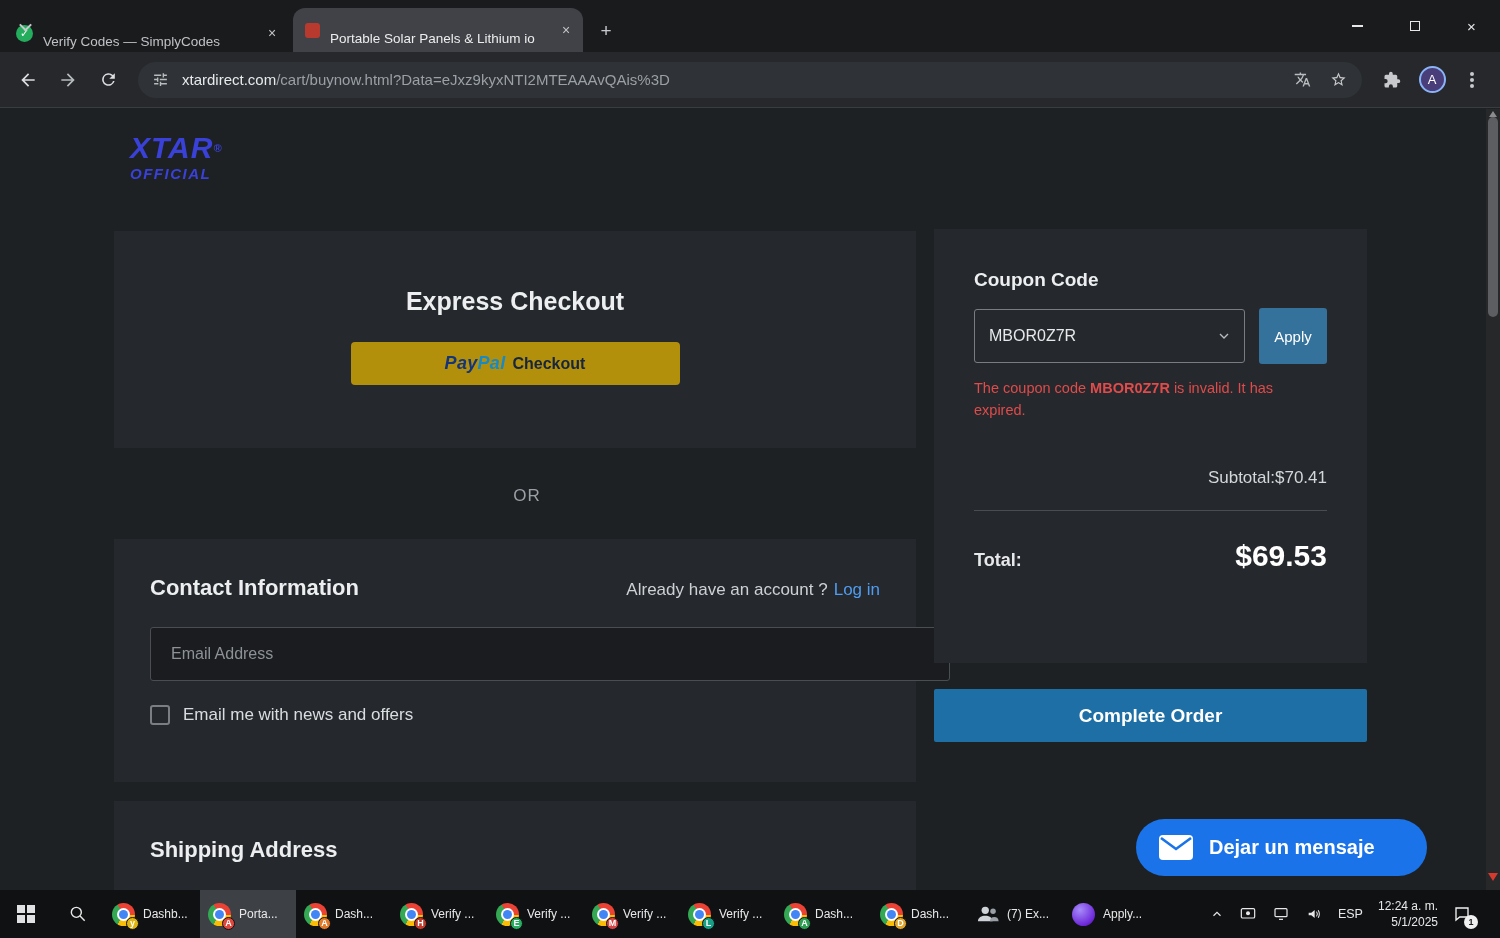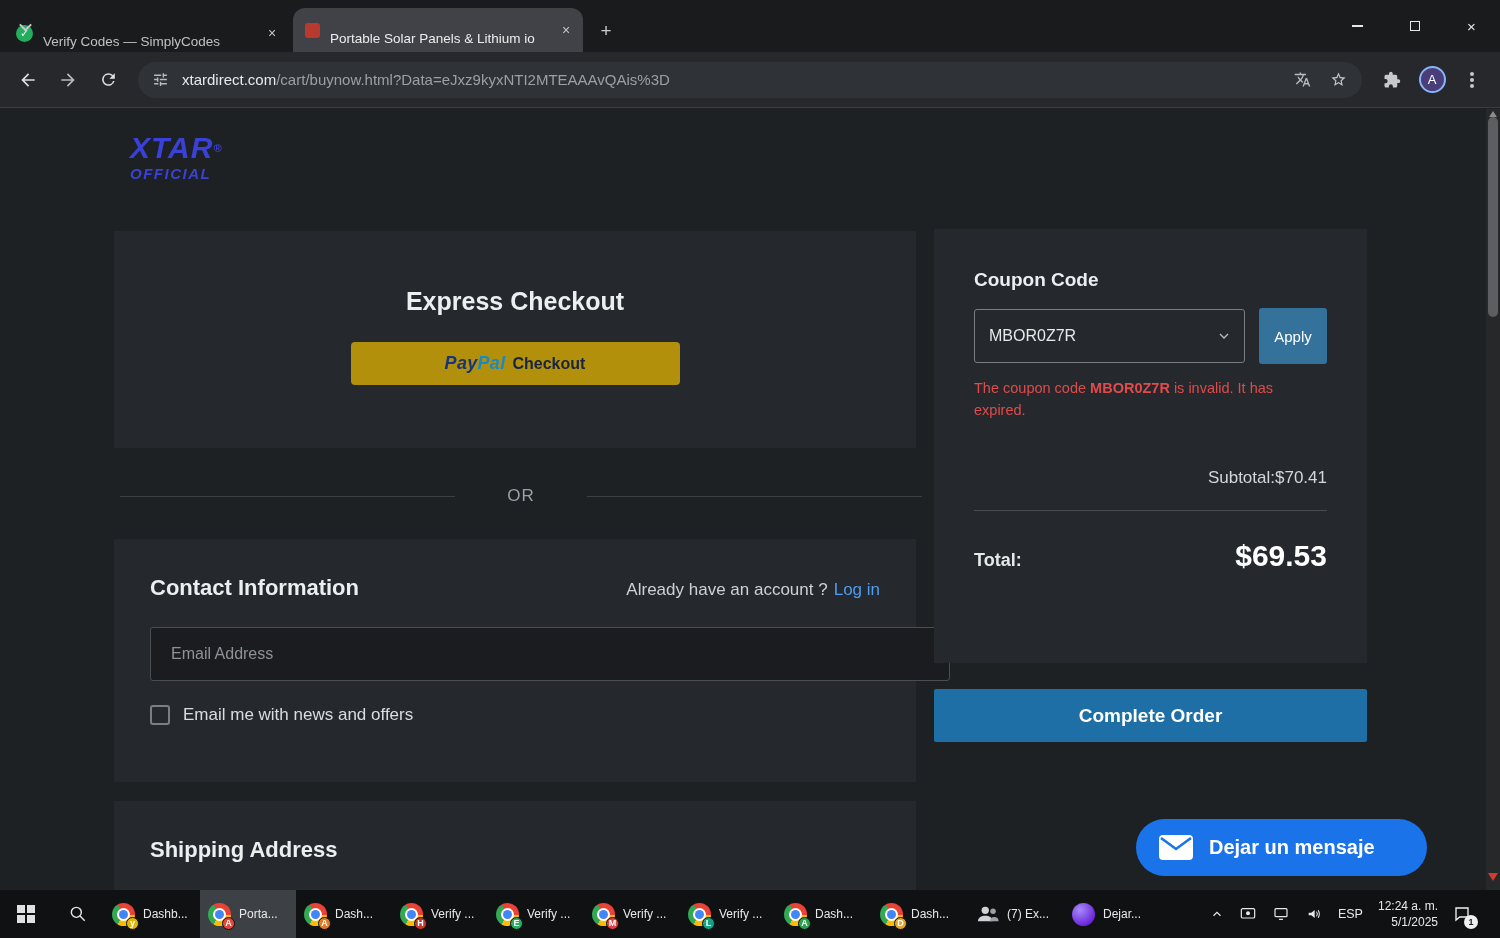--- a/index.html
+++ b/index.html
@@ -42,21 +42,21 @@
   .logo-reg { font-size:11px; vertical-align:super; }
   .logo-sub { font-size:15px; margin-top:3px; letter-spacing:1.5px; }
 
   .card-express { left:114px; top:122px; width:802px; height:217px; }
   .express-title { text-align:center; padding-top:56px; font-size:25px; font-weight:bold; color:#eceef0; }
   .paypal-btn { width:329px; height:43px; margin:26px auto 0; border-radius:4px; display:flex; align-items:center; justify-content:center; gap:7px; }
   .pp-brand { font-style:italic; font-weight:800; font-size:18px; letter-spacing:.3px; }
   .pp-pay { color:#15357a; } .pp-pal { color:#1789c7; }
   .pp-checkout { font-size:16px; font-weight:600; color:#17253f; }
 
-  .or-row { position:absolute; left:120px; top:377px; width:802px; display:flex; align-items:center; }
+  .or-row { position:absolute; left:126px; top:377px; width:802px; display:flex; align-items:center;flex-direction:column; }
   .or-line { flex:1; height:1px; background:#3c3f43; }
   .or-text { padding:0 52px; font-size:17px; color:#9aa0a6; letter-spacing:1px; }
 
   .card-contact { left:114px; top:430px; width:802px; height:243px; }
   .contact-head { display:flex; justify-content:space-between; align-items:baseline; padding:36px 36px 0; }
   .section-title { font-size:22px; font-weight:bold; color:#eceef0; }
   .account-row { font-size:17px; color:#ced1d4; }
   .login-link { text-decoration:none; font-size:17px; margin-left:6px; }
   .email-input { display:block; margin:26px 36px 0; width:800px; height:54px; background:#1a1c1f; border:1px solid #4a4e52; border-radius:3px; color:#e6e8ea; font-size:16px; padding:0 20px; font-family:"Liberation Sans", sans-serif; }
   .email-input::placeholder { color:#8d9296; }
@@ -346,21 +346,21 @@
           <circle cx="9" cy="8" r="4" fill="#cfd3d7"></circle>
           <path d="M1 20c0-4 4-6 8-6s8 2 8 6z" fill="#cfd3d7"></path>
           <circle cx="17.5" cy="9" r="3" fill="#9aa0a6"></circle>
           <path d="M14 20c.3-3 1.8-4.6 5-4.6 2.6 0 4.6 1.6 4.6 4.6z" fill="#9aa0a6"></path>
         </svg>
     </span>
     <span class="tb-label">(7) Ex...</span>
   </div>
   <div class="tb-item">
     <span class="orb-ico"></span>
-    <span class="tb-label">Dejar...</span>
+    <span class="tb-label">Apply...</span>
   </div>
 
   <div class="tray">
     <svg width="14" height="14" viewBox="0 0 24 24">
         <path d="M6 15l6-6 6 6" stroke="#e8e8e8" stroke-width="2" fill="none"></path>
       </svg>
     <svg width="18" height="16" viewBox="0 0 24 24">
         <rect x="2" y="4" width="20" height="14" rx="2" stroke="#e8e8e8" stroke-width="1.8" fill="none"></rect>
         <circle cx="12" cy="11" r="3" fill="#e8e8e8"></circle>
       </svg>

